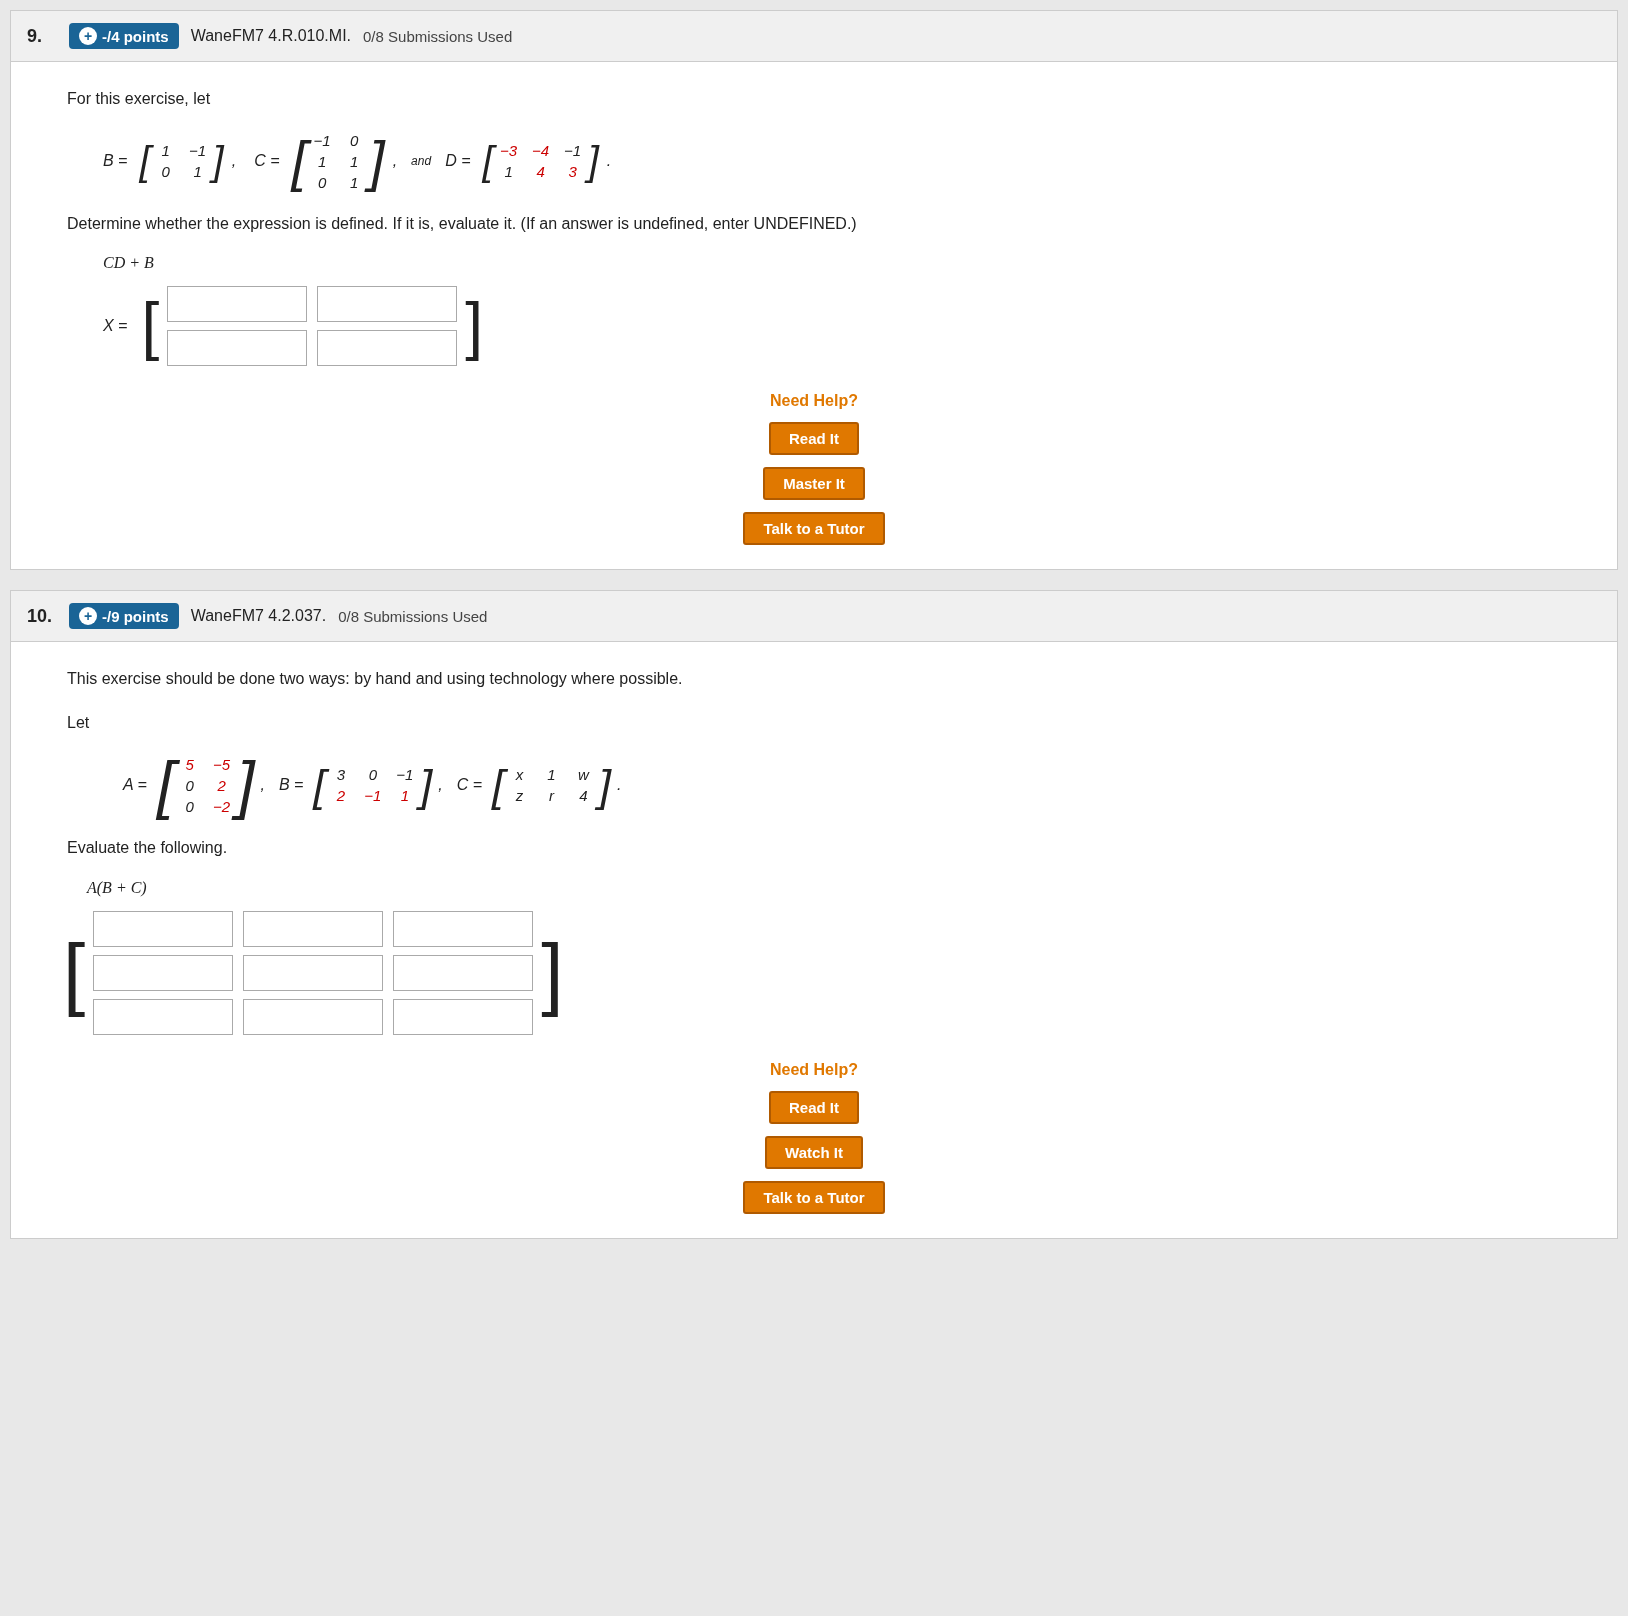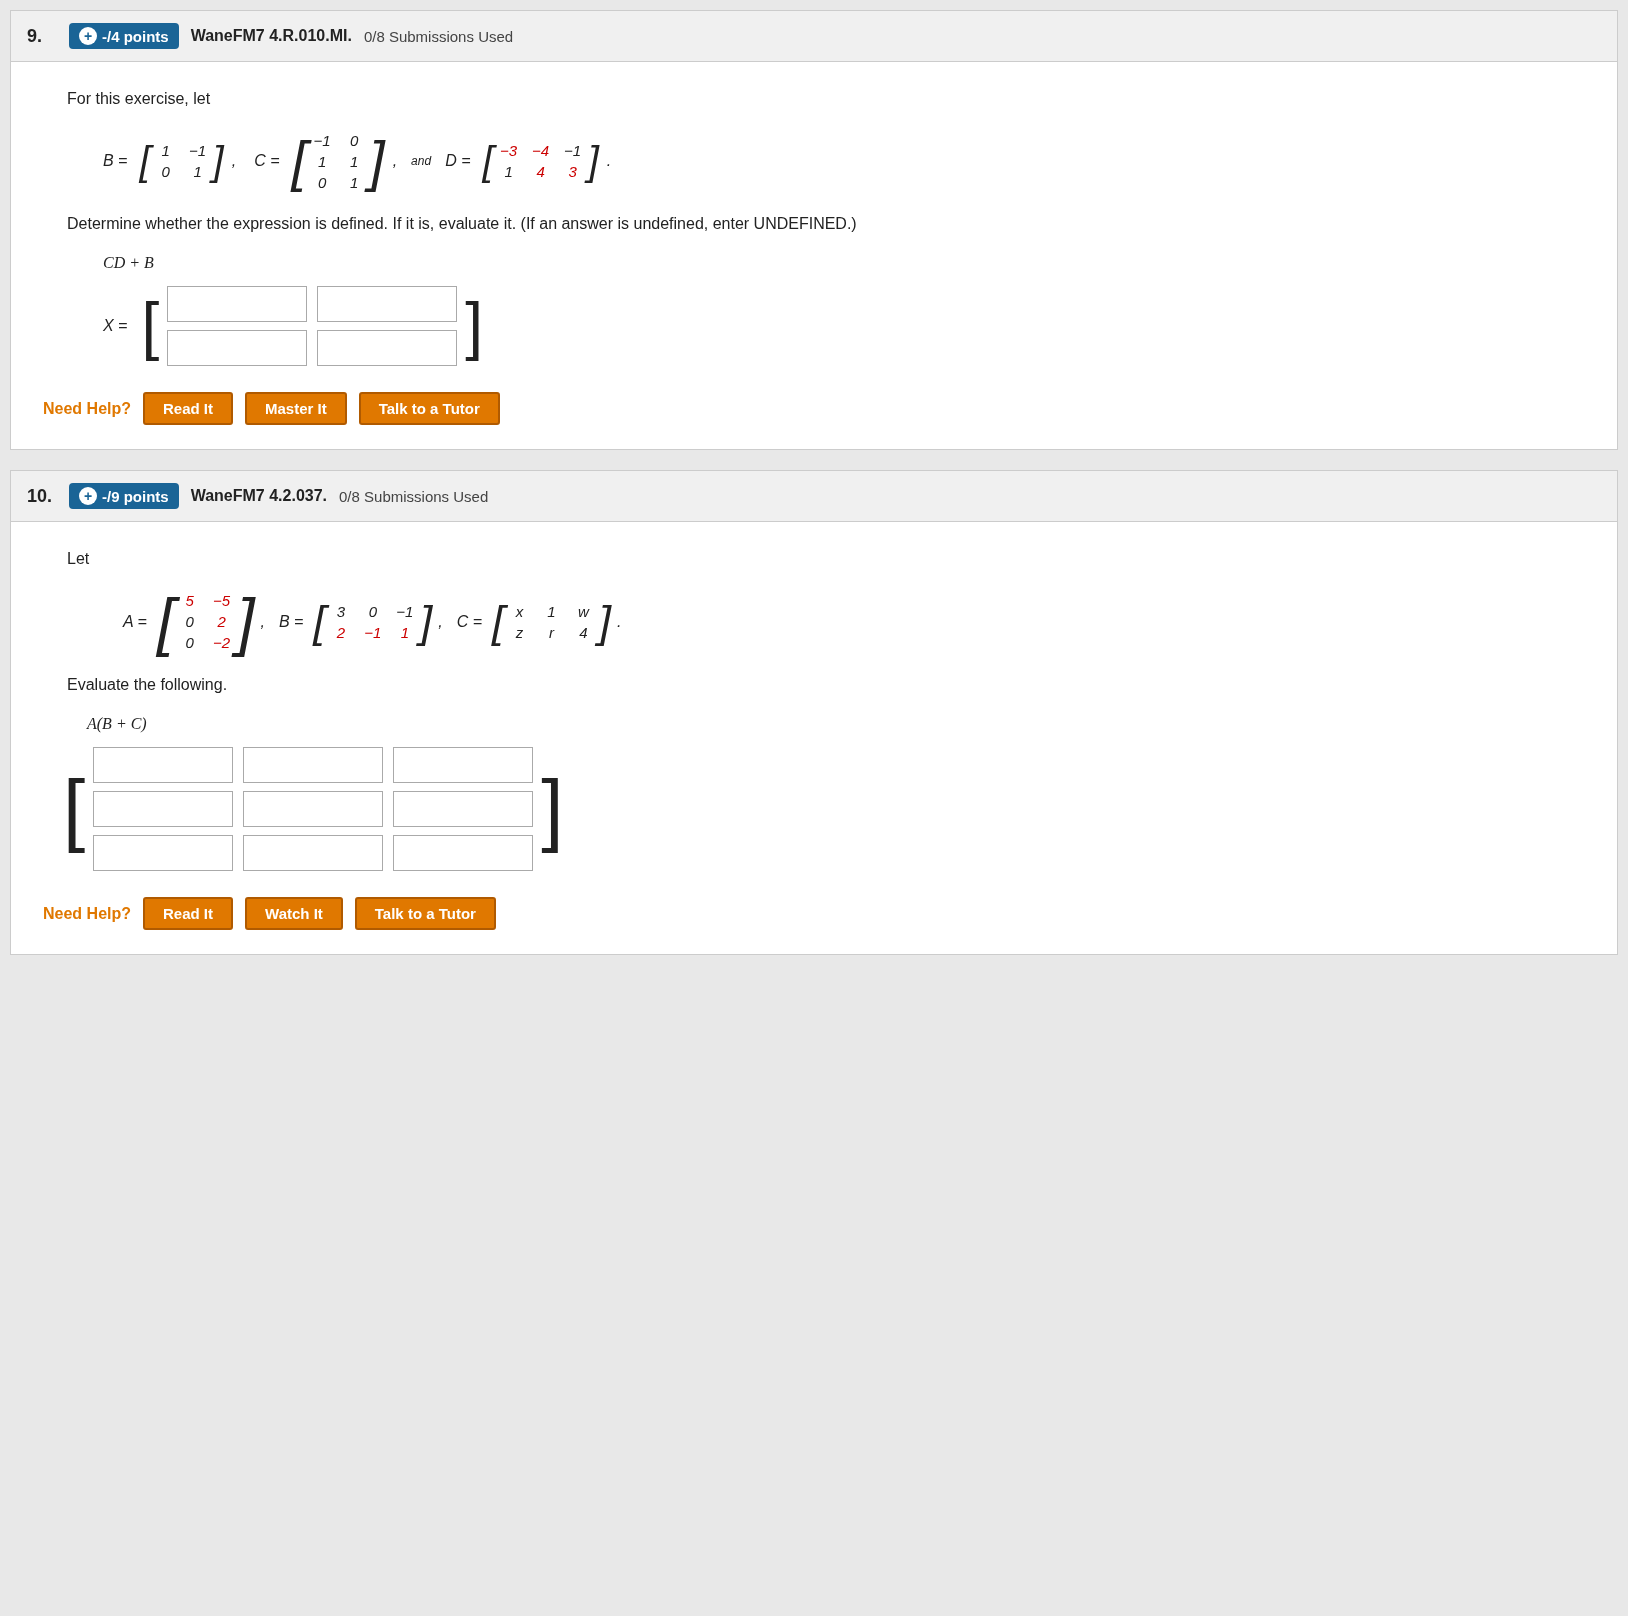--- a/index.html
+++ b/index.html
@@ -52,21 +52,21 @@
       border-radius: 50%;
       width: 18px;
       height: 18px;
       display: inline-flex;
       align-items: center;
       justify-content: center;
       font-weight: bold;
       font-size: 14px;
     }
     .question-id {
-      font-weight: bold;
+      font-weight: normal;
       font-size: 16px;
       color: #222;
     }
     .submissions {
       font-size: 15px;
       color: #444;
     }
     .question-body {
       padding: 24px 32px 24px 32px;
     }
@@ -135,20 +135,21 @@
     .x-label {
       font-style: italic;
       font-size: 16px;
       margin-right: 6px;
     }
     .need-help-row {
       display: flex;
       align-items: center;
       gap: 12px;
       margin-top: 22px;
+      flex-direction: column;
     }
     .need-help-label {
       color: #e07800;
       font-weight: bold;
       font-size: 16px;
     }
     .help-btn {
       background: #e07800;
       color: #fff;
       border: 2px solid #b05a00;
@@ -267,20 +268,21 @@
     <div class="question-header">
       <span class="question-number">10.</span>
       <span class="points-badge">
         <span class="plus-icon">+</span>
         <span>-/9 points</span>
       </span>
       <span class="question-id">WaneFM7 4.2.037.</span>
       <span class="submissions">0/8 Submissions Used</span>
     </div>
     <div class="question-body">
+      <p class="problem-text">This exercise should be done two ways: by hand and using technology where possible.</p>
       <p class="problem-text">Let</p>
 
       <div class="math-display" style="margin-left:80px; gap:6px; align-items:center;">
 
         <span class="matrix-label"><i>A</i> =</span>
         <div class="matrix-wrap">
           <span style="font-size:4em; font-weight:100; line-height:1; color:#222;">[</span>
           <div class="matrix-grid cols-2 rows-3">
             <span class="cell red">5</span>
             <span class="cell red">−5</span>

